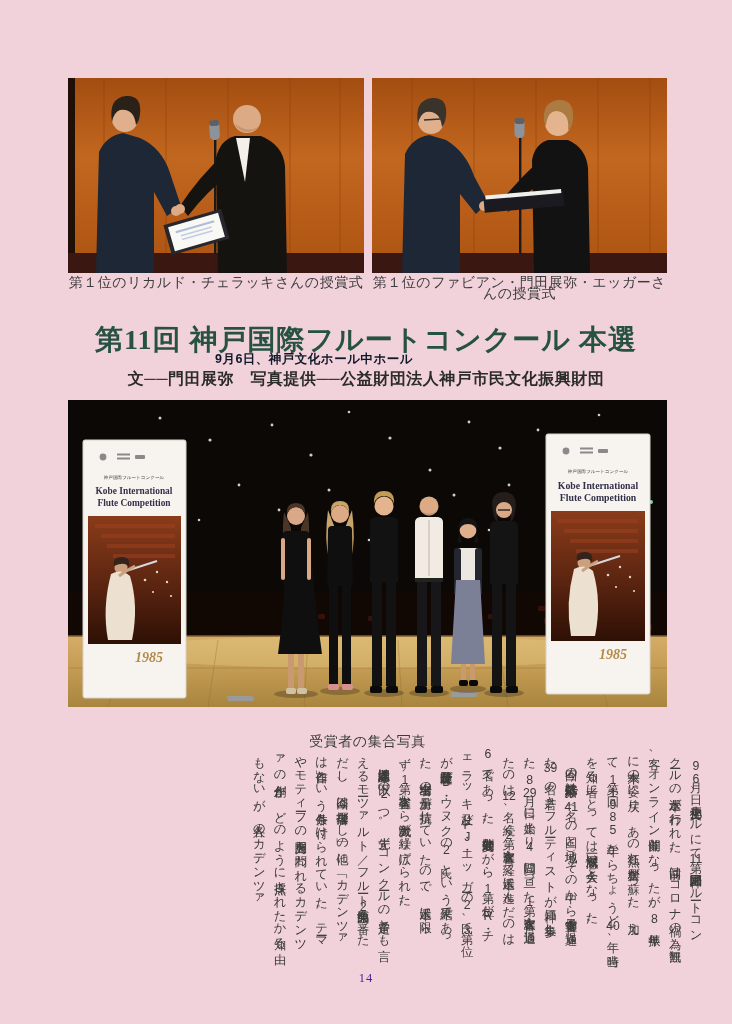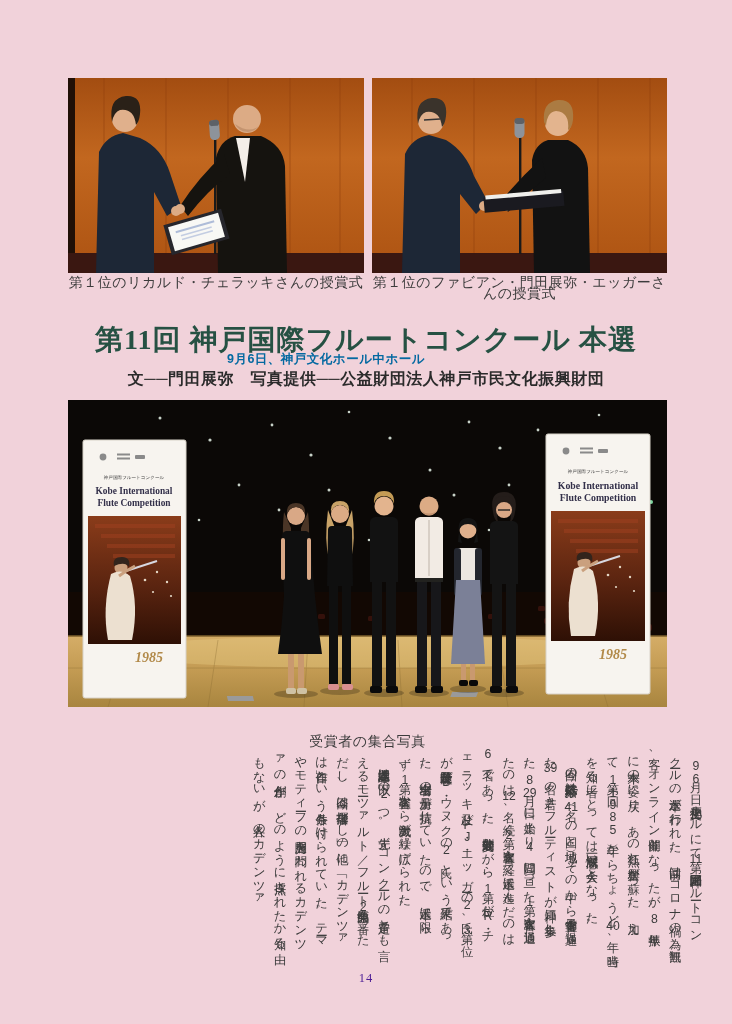--- a/index.html
+++ b/index.html
@@ -8,21 +8,21 @@
     background:#f1d2da;
     font-family:"Liberation Sans",sans-serif;color:#3a3a3a;
   }
   .photo{position:absolute;overflow:hidden}
   .caption{position:absolute;font-size:14px;line-height:11px;color:#3c3c3c;text-align:center;letter-spacing:.5px}
   .title{
     position:absolute;top:302px;left:0;width:732px;text-align:center;
     font-family:"Liberation Serif","DejaVu Serif",serif;font-weight:bold;
     font-size:28px;line-height:38px;color:#265143;letter-spacing:1px;
   }
-  .sub1{position:absolute;top:351px;left:16px;width:620px;text-align:center;font-size:12.5px;font-weight:bold;color:#0369a1;letter-spacing:.5px}
+  .sub1{position:absolute;top:351px;left:4px;width:620px;text-align:center;font-size:12.5px;font-weight:bold;color:#0f172a;letter-spacing:.5px}
   .sub2{position:absolute;top:369px;left:0;width:732px;text-align:center;font-size:16px;font-weight:bold;color:#2b2b2b;letter-spacing:.5px}
   .article{
     position:absolute;top:748px;left:14px;width:692px;height:198px;
     writing-mode:vertical-rl;text-orientation:mixed;
     font-size:12.3px;line-height:20.8px;color:#3b3b3b;
   }
   .article p{margin:0;padding:0}
   .tcy{text-combine-upright:all}
   .pagenum{
     position:absolute;top:971px;left:0;width:732px;text-align:center;

